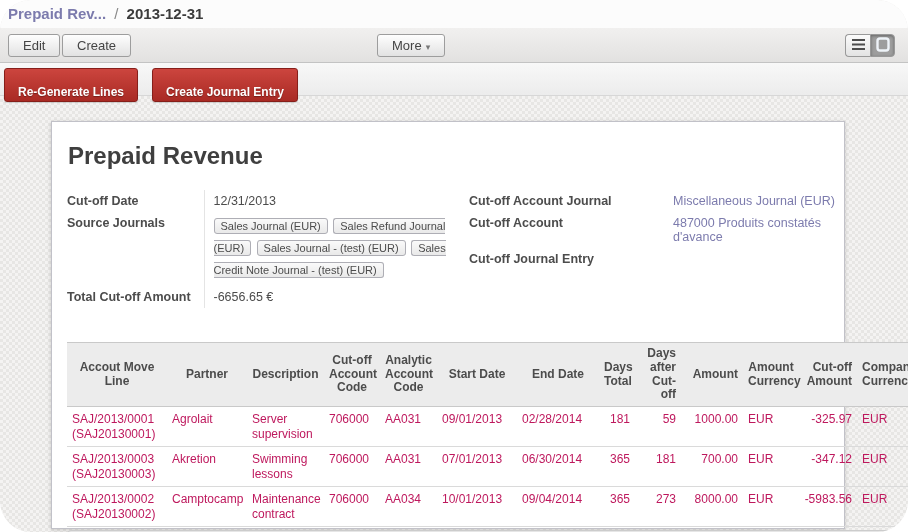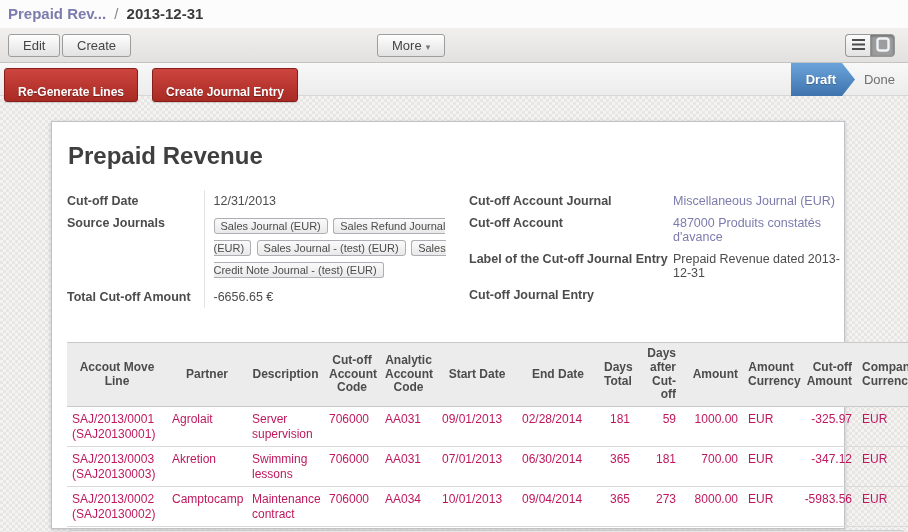--- a/index.html
+++ b/index.html
@@ -7,20 +7,21 @@
   body { font-family:"Liberation Sans","DejaVu Sans",sans-serif; color:#4c4c4c; }
 
   .screen {
     position:relative; width:908px; height:532px; overflow:hidden;
     background-color:#f4f3f2;
     background-image:
       linear-gradient(45deg,#e7e6e4 25%,transparent 25%,transparent 75%,#e7e6e4 75%),
       linear-gradient(45deg,#e7e6e4 25%,transparent 25%,transparent 75%,#e7e6e4 75%);
     background-size:6px 6px;
     background-position:0 0,3px 3px;
+    border-radius:31px;
   }
 
   
   .breadcrumb-bar {
     position:absolute; top:0; left:0; width:100%; height:28px;
     background:#fcfcfc; padding:5px 8px; font-size:15px;
   }
   .crumb-link { color:#7c7bad; font-weight:bold; text-decoration:none; cursor:pointer; }
   .crumb-sep { color:#888; margin:0 4px; font-weight:normal; }
   .crumb-current { color:#3c3c3c; font-weight:bold; }
@@ -178,24 +179,20 @@
               <rect x="1.5" y="1.5" width="11" height="12" rx="2.5" fill="none" stroke="#eef3f8" stroke-width="2.4"></rect>
             </svg>
         </span>
       </button>
     </div>
   </div>
 
   <div class="action-bar">
     <button class="btn-red btn-regen">Re-Generate Lines</button>
     <button class="btn-red btn-cje">Create Journal Entry</button>
-    <div class="statusbar">
-      <div class="stage stage-draft">Draft</div>
-      <div class="stage stage-done">Done</div>
-    </div>
   </div>
 
   <div class="sheet">
     <h1>Prepaid Revenue</h1>
 
     <div class="form">
       <div class="group group-left">
         <div class="frow">
           <div class="flabel">Cut-off Date</div>
           <div class="fvalue">12/31/2013</div>
@@ -211,24 +208,20 @@
       </div>
 
       <div class="group group-right">
         <div class="frow">
           <div class="flabel">Cut-off Account Journal</div>
           <div class="fvalue link">Miscellaneous Journal (EUR)</div>
         </div>
         <div class="frow">
           <div class="flabel">Cut-off Account</div>
           <div class="fvalue link">487000 Produits constatés d'avance</div>
-        </div>
-        <div class="frow">
-          <div class="flabel">Label of the Cut-off Journal Entry</div>
-          <div class="fvalue">Prepaid Revenue dated 2013-12-31</div>
         </div>
         <div class="frow">
           <div class="flabel">Cut-off Journal Entry</div>
           <div class="fvalue empty"></div>
         </div>
       </div>
     </div>
 
     <table class="list-table">
       <thead>

